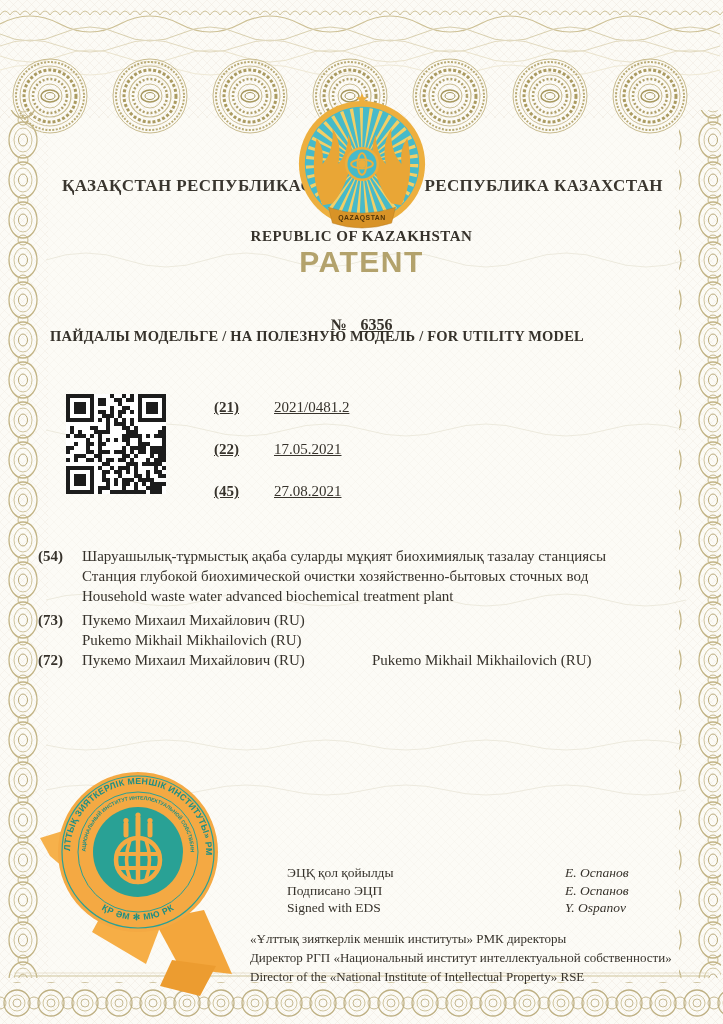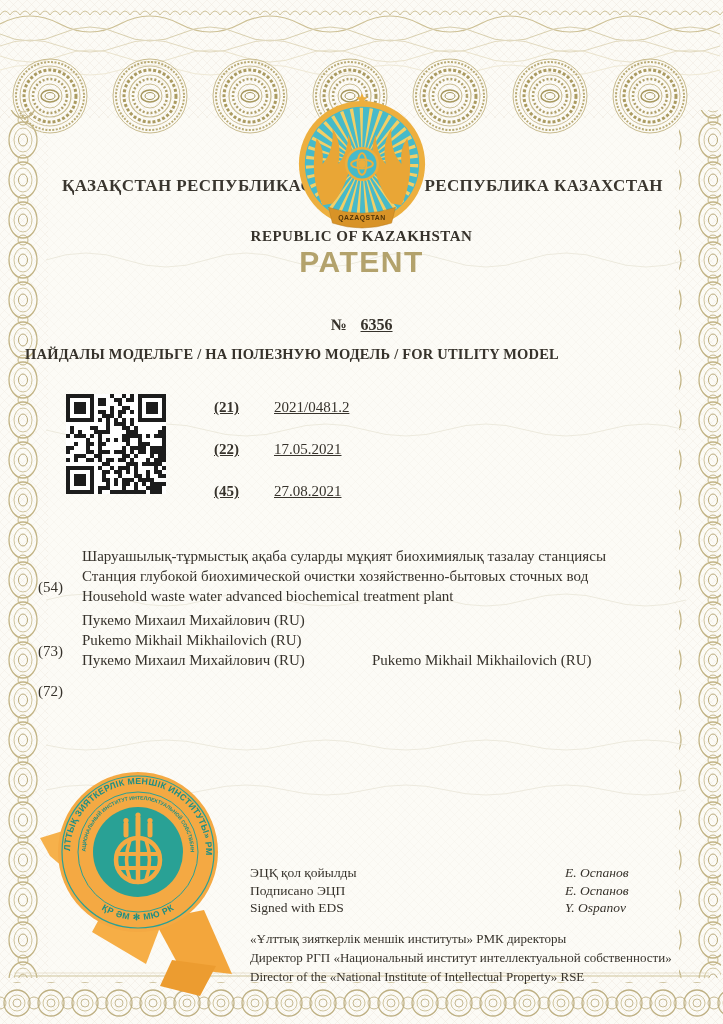--- a/index.html
+++ b/index.html
@@ -16,40 +16,40 @@
   .emblem-svg{position:absolute;top:88px;left:293px;}
   .republic-en{position:absolute;top:228px;left:0;width:723px;text-align:center;
     font-weight:bold;font-size:15px;letter-spacing:.5px;}
   .patent-words{position:absolute;top:248px;left:0;width:723px;text-align:center;}
   .patent-words .inner{display:inline-block;text-align:left;}
   .patent-words .w{font-family:"Liberation Sans", sans-serif;font-weight:bold;
     font-size:30px;line-height:28px;letter-spacing:1.5px;color:#b3a26c;}
   .number-line{position:absolute;top:316px;left:0;width:723px;text-align:center;
     font-weight:bold;font-size:16px;}
   .number-line .num{text-decoration:underline;margin-left:14px;}
-  .type-line{position:absolute;top:346px;left:0;width:584px;text-align:center;
+  .type-line{position:absolute;top:328px;left:0;width:584px;text-align:right;
     font-weight:bold;font-size:14.5px;letter-spacing:.2px;}
   
   .qr-box{position:absolute;top:394px;left:66px;width:100px;height:100px;}
   .fields{position:absolute;top:398px;left:214px;}
   .field-row{display:flex;margin-bottom:24px;font-size:15px;line-height:18px;text-decoration:underline;}
   .field-row .code{font-weight:bold;width:40px;}
   .field-row .val{margin-left:20px;}
   
   .tblock{position:absolute;left:38px;display:flex;font-size:15px;line-height:20px;}
-  .tblock .code{font-weight:normal;width:44px;flex:none;margin-top:31px;}
+  .tblock .code{font-weight:bold;width:44px;flex:none;}
   .b54{top:546px;width:640px;}
   .b73{top:610px;}
   .b72{top:650px;width:660px;}
   .b72 .name-ru{width:290px;flex:none;}
   
   .seal-svg{position:absolute;top:760px;left:34px;}
   
   .sign-block{position:absolute;top:864px;left:250px;width:415px;font-size:13.5px;line-height:17.5px;}
-  .sign-row{display:flex;}
+  .sign-row{display:flex;margin-left:37px;}
   .sign-row .lbl{flex:1;}
   .sign-row .nm{width:100px;flex:none;font-style:italic;}
   .director-block{position:absolute;top:929px;left:250px;width:440px;
     font-size:13px;line-height:19px;white-space:nowrap;}
 </style>
 </head>
 <body>
 
 <div class="page">
 

